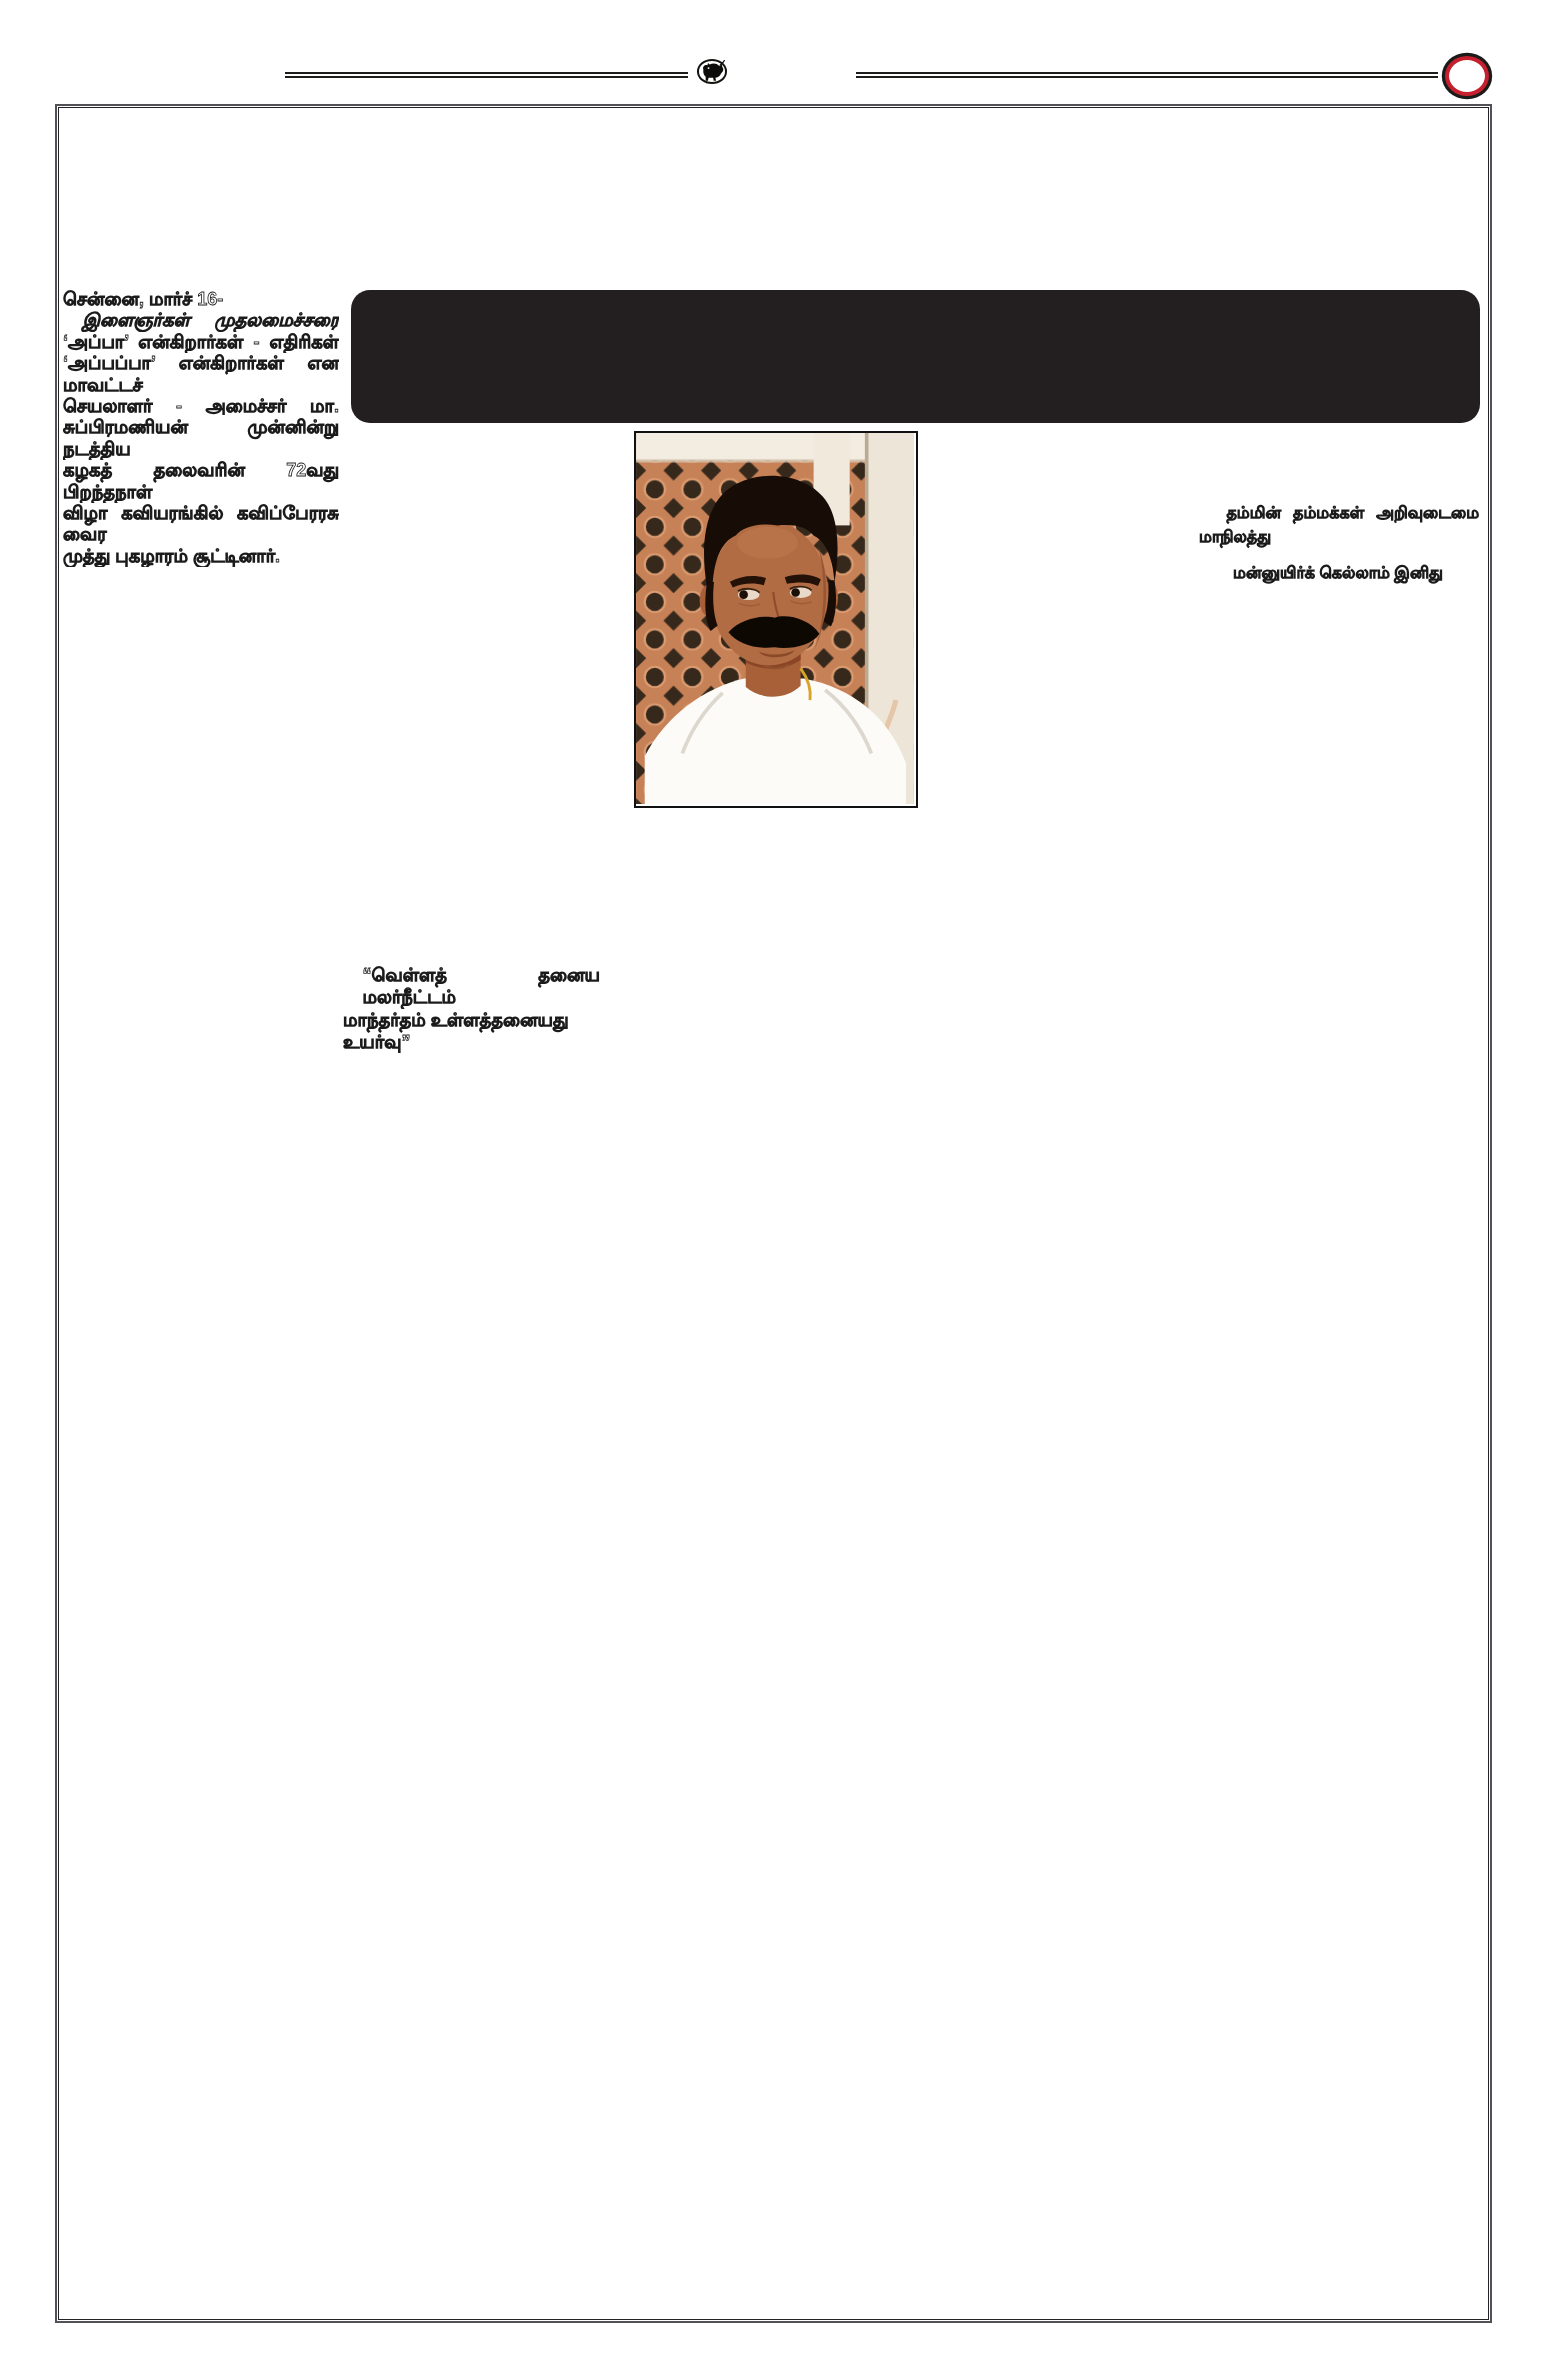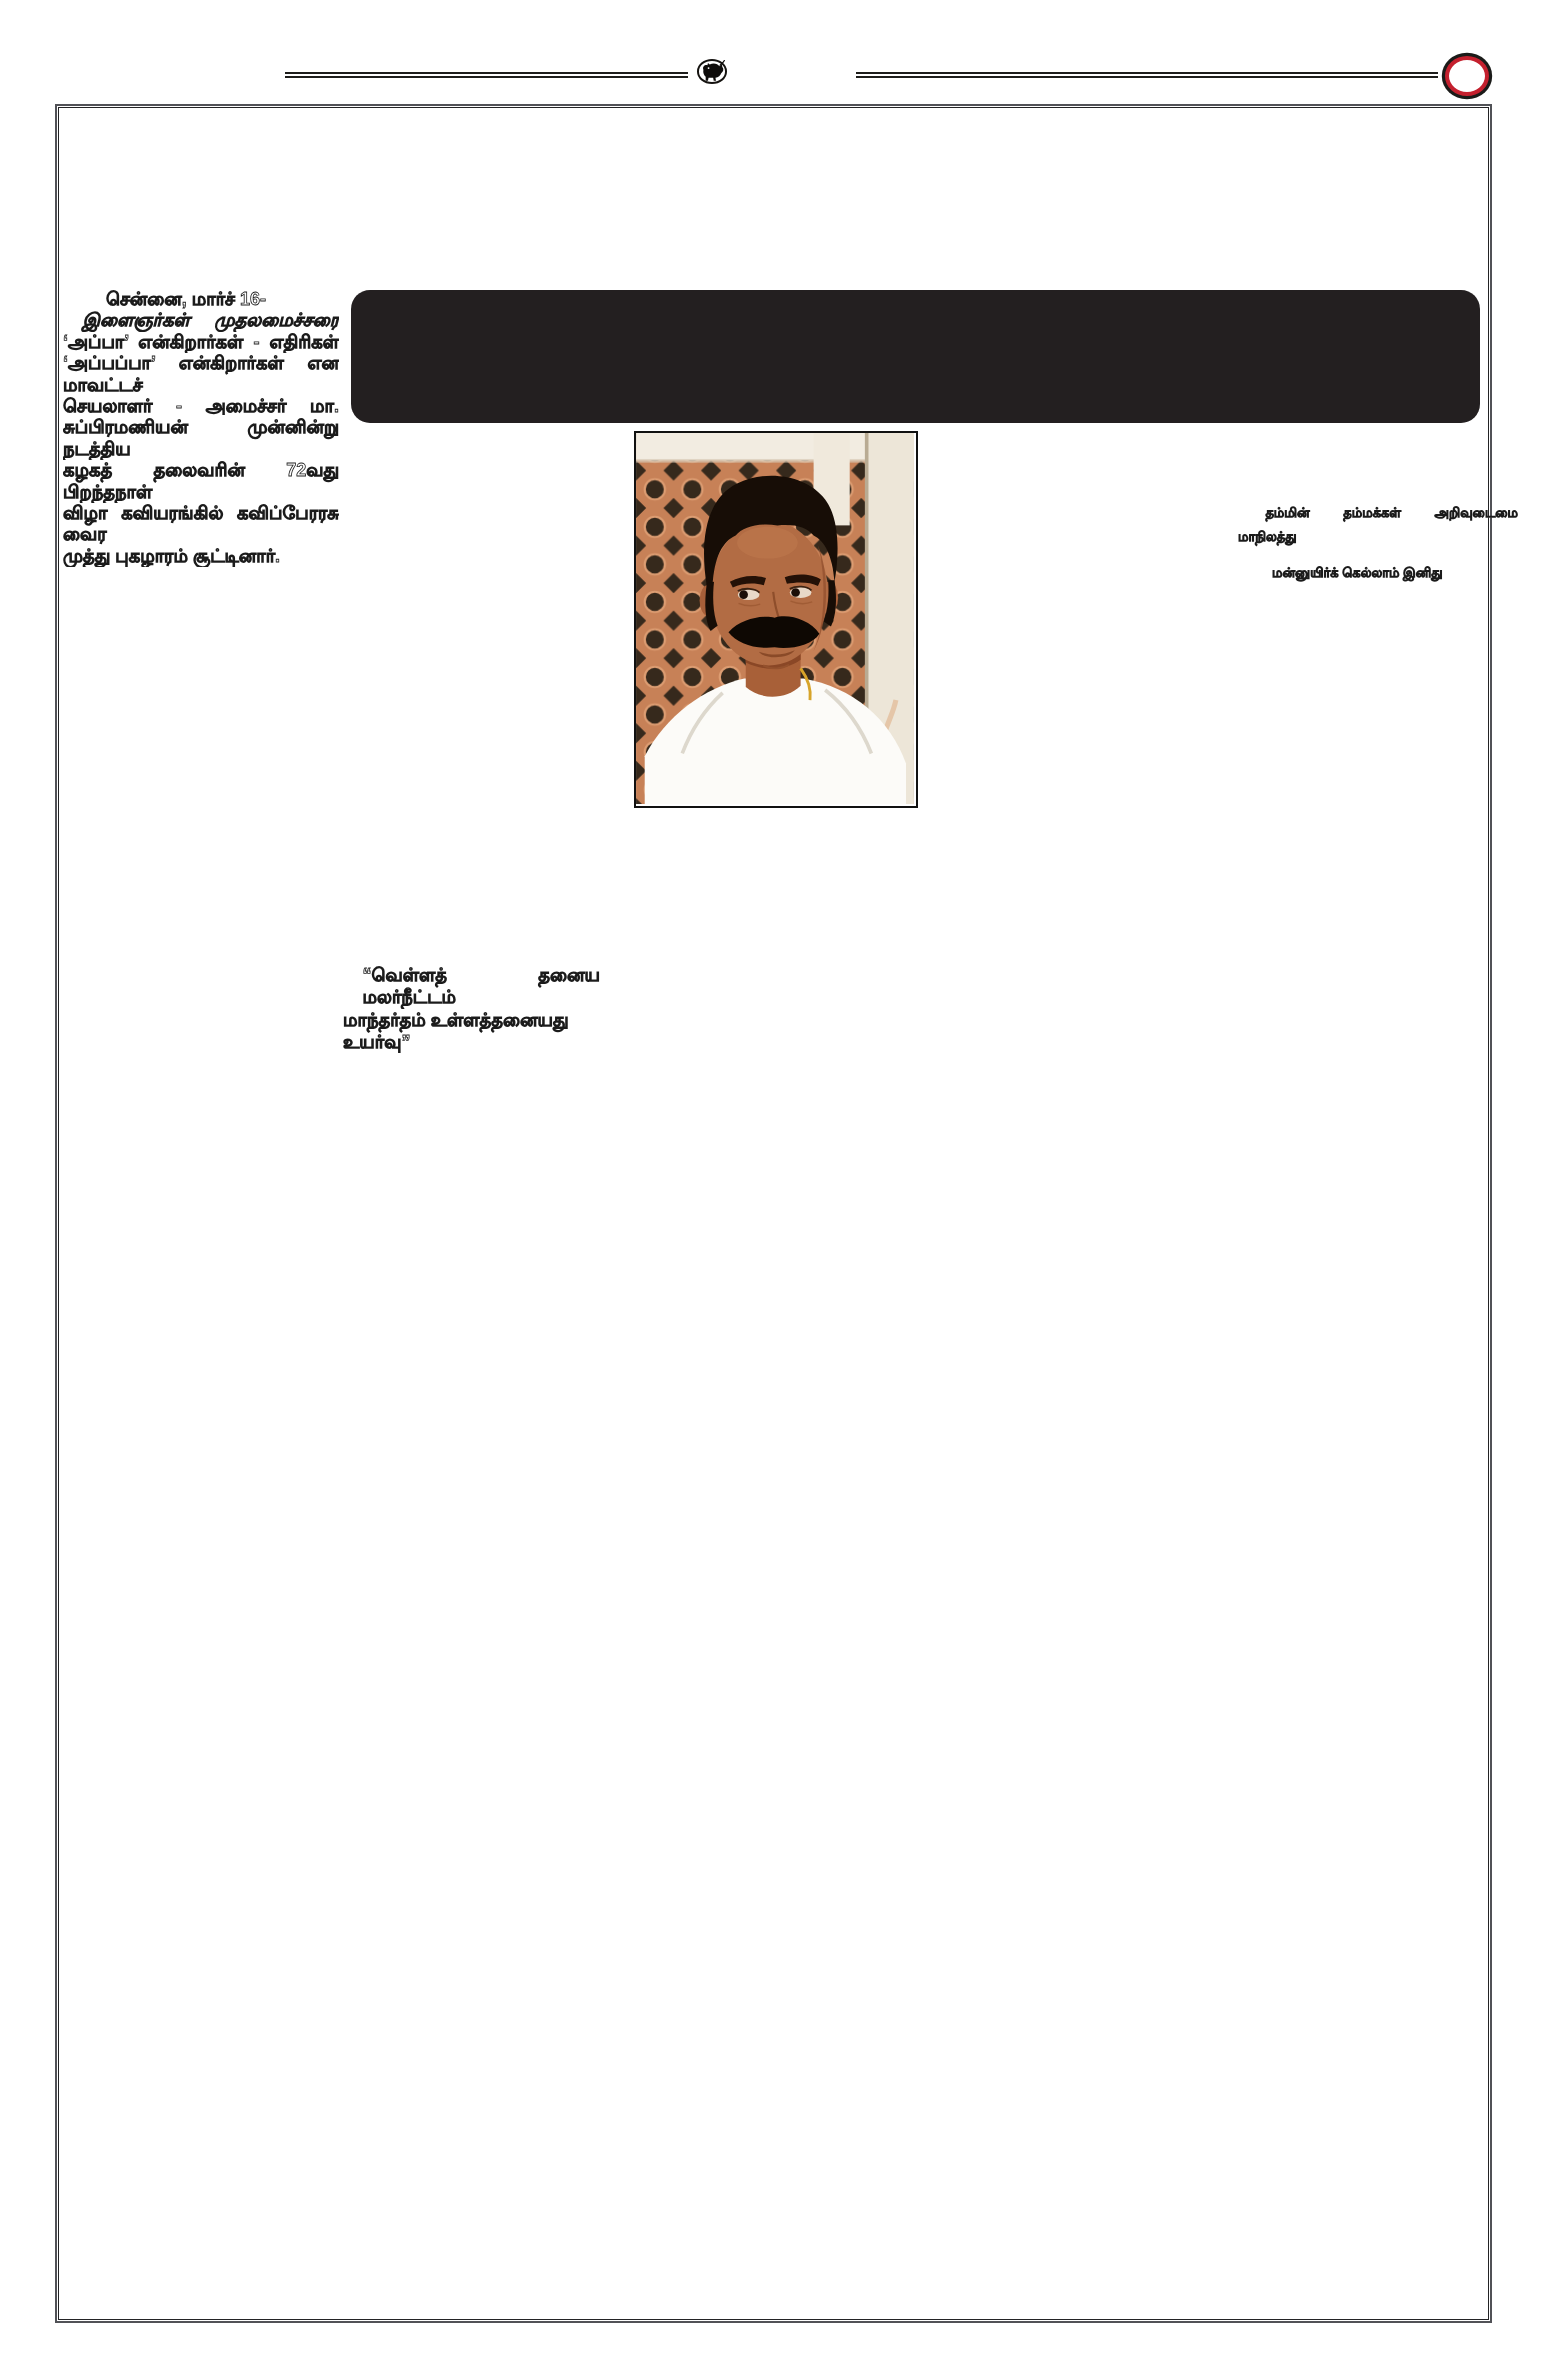--- a/index.html
+++ b/index.html
@@ -49,40 +49,40 @@
 
   
   .hollow{color:#1b1b1b;font-weight:bold;letter-spacing:0px;}
   @supports (-webkit-text-stroke: 1px #000){
     .hollow{color:#ffffff;-webkit-text-stroke:0.8px #1b1b1b;}
   }
 
   
   .lead{left:63px;top:289px;width:276px;font-size:18px;line-height:21.4px;}
   .ln{overflow:hidden;white-space:normal;}
-  .t-right{text-align:center;padding-right:30px;}
+  .t-right{text-align:left;padding-right:30px;}
   .t-just{text-align:justify;text-align-last:justify;}
   .t-left{text-align:left;}
   .indent1{padding-left:19.5px;font-style:italic;}
 
   
   .headline-box{
     left:351px;top:290px;width:1129px;height:133px;
     background:#231f20;border-radius:19px;
   }
 
   
   .photo-frame{
     left:634px;top:431px;width:284px;height:377px;
     border:2.9px solid #111111;background:#ffffff;
   }
   .photo-frame svg{display:block;width:278px;height:371px;}
 
   
-  .kural-right{left:1238px;top:501px;width:280px;font-size:13px;line-height:24px;}
+  .kural-right{left:1199px;top:501px;width:280px;font-size:16px;line-height:24px;}
   .kr-l1{padding-left:27.4px;text-align:justify;text-align-last:justify;}
   .kr-l3{padding-left:34px;margin-top:12px;}
 
   
   .kural-quote{left:343px;top:964px;width:257px;font-size:18px;line-height:22.4px;}
   .kq-l1{padding-left:19.5px;text-align:justify;text-align-last:justify;}
 </style>
 </head>
 <body>
 

